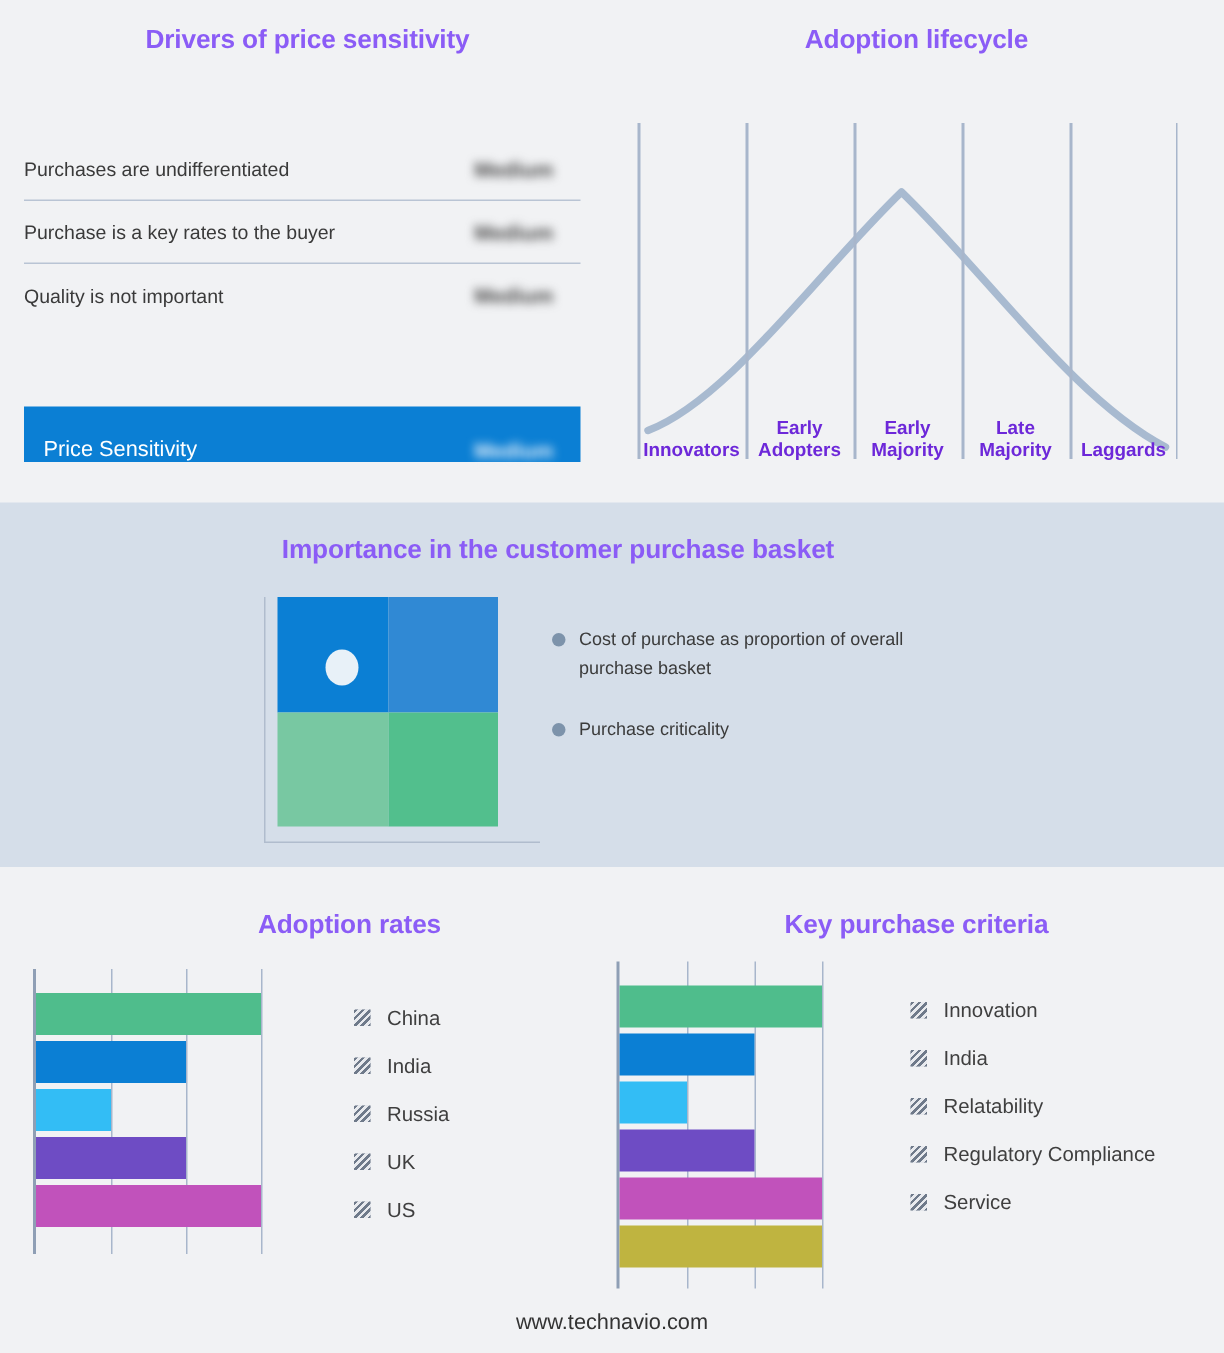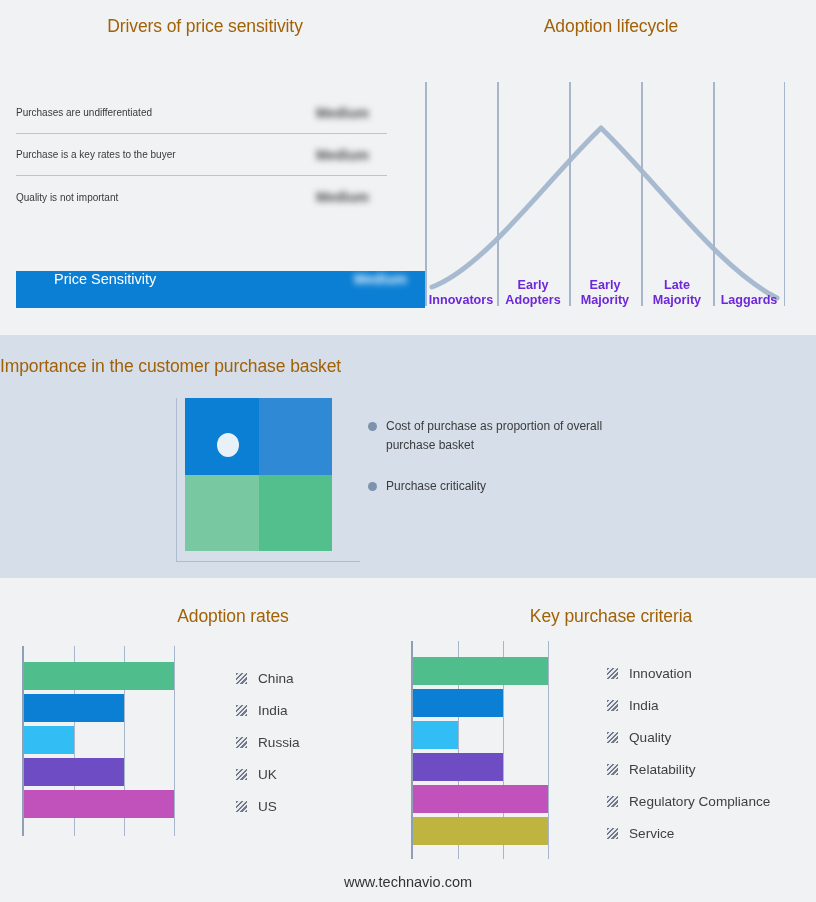--- a/index.html
+++ b/index.html
@@ -27,22 +27,22 @@
     width: 816px;
   }
   .band-top    { top: 0;   height: 335px; background: #f1f2f4; }
   .band-middle { top: 335px; height: 243px; background: #d5dee9; }
   .band-bottom { top: 578px; height: 324px; background: #f1f2f4; }
 
   
   .panel-title {
     position: absolute;
     font-size: 17.5px;
-    font-weight: normal;
-    color: #a16207;
+    font-weight: bold;
+    color: #8b5cf6;
     letter-spacing: -0.1px;
     text-align: center;
     white-space: nowrap;
   }
 
   
   #drivers-title { top: 16px; left: 0; width: 410px; }
 
   #drivers-table {
     position: absolute;
@@ -66,47 +66,47 @@
     font-size: 16.5px;
     font-weight: bold;
     color: #2b2b2b;
   }
   .tbl-body-row {
     border-bottom: 1.5px solid #b9c4d4;
     height: 42px;
   }
   .tbl-body-row:last-of-type { border-bottom: none; }
   .tbl-body-row .cell-driver {
-    font-size: 10px;
+    font-size: 13px;
     color: #3a3a3a;
     font-weight: normal;
   }
   .impact-val {
     font-size: 14px;
     color: #4a4a4a;
     filter: blur(3.1px);
     -webkit-filter: blur(3.1px);
     user-select: none;
     padding-right: 18px;
     font-weight: 600;
   }
   .impact-head { padding-right: 16px; }
 
   #price-sens-row {
     position: absolute;
     left: 16px;
     top: 271px;
-    width: 409px;
+    width: 371px;
     height: 37px;
     background: #0b7fd4;
     display: flex;
-    align-items: flex-start;
+    align-items: flex-end;
     justify-content: space-between;
     box-sizing: border-box;
-    padding-left: 38px;
+    padding-left: 13px;
   }
   #price-sens-row .cell-driver {
     font-size: 14.5px;
     color: #ffffff;
   }
   #price-sens-row .impact-val { color: #eaf3fb; }
 
   
   #lifecycle-title { top: 16px; left: 406px; width: 410px; }
 
@@ -136,21 +136,21 @@
     bottom: -1px;
     font-size: 12.6px;
     font-weight: bold;
     color: #6d28d9;
     text-align: center;
     line-height: 14.5px;
     white-space: pre-line;
   }
 
   
-  #importance-title { top: 356px; left: 0; width: 744px; text-align: left; }
+  #importance-title { top: 356px; left: 0; width: 744px; text-align: center; }
 
   #matrix-wrap {
     position: absolute;
     left: 176px;
     top: 398px;
     width: 186px;
     height: 166px;
   }
   #matrix-frame {
     position: absolute;
@@ -409,24 +409,20 @@
       <div class="blegend-item" style="height: 32px;">
         <span class="hatch-swatch"></span>
         <span class="blegend-label">Innovation</span>
       </div>
       <div class="blegend-item" style="height: 32px;">
         <span class="hatch-swatch"></span>
         <span class="blegend-label">India</span>
       </div>
       <div class="blegend-item" style="height: 32px;">
         <span class="hatch-swatch"></span>
-        <span class="blegend-label">Quality</span>
-      </div>
-      <div class="blegend-item" style="height: 32px;">
-        <span class="hatch-swatch"></span>
         <span class="blegend-label">Relatability</span>
       </div>
       <div class="blegend-item" style="height: 32px;">
         <span class="hatch-swatch"></span>
         <span class="blegend-label">Regulatory Compliance</span>
       </div>
       <div class="blegend-item" style="height: 32px;">
         <span class="hatch-swatch"></span>
         <span class="blegend-label">Service</span>
       </div>

